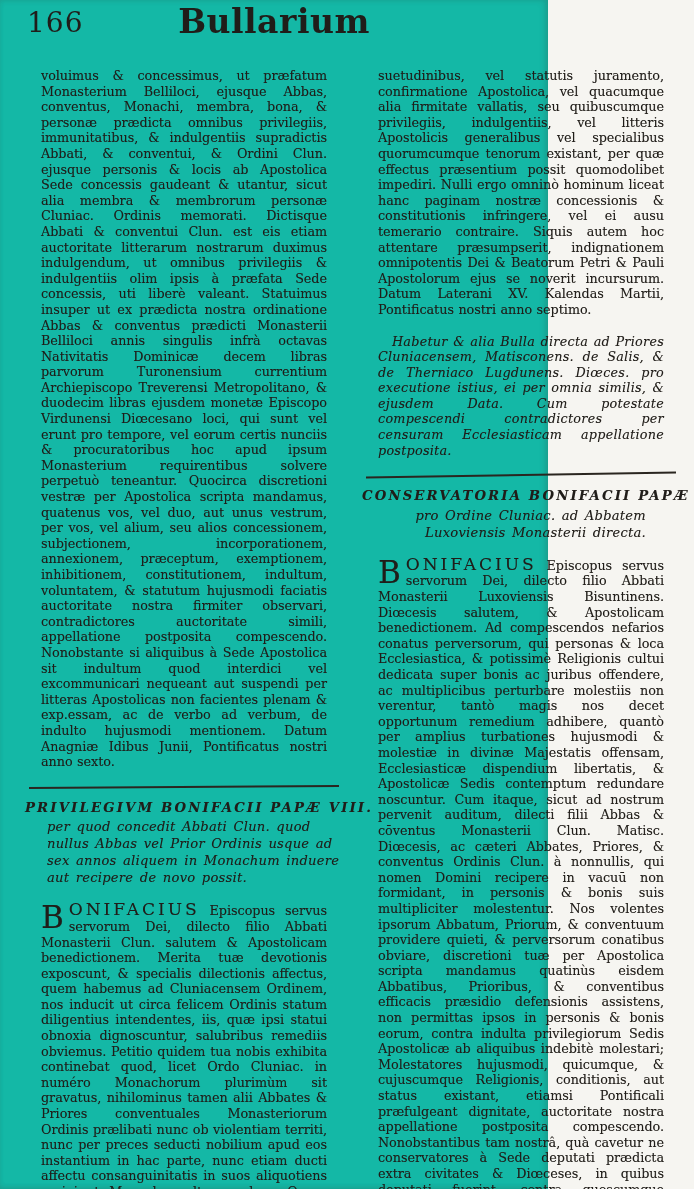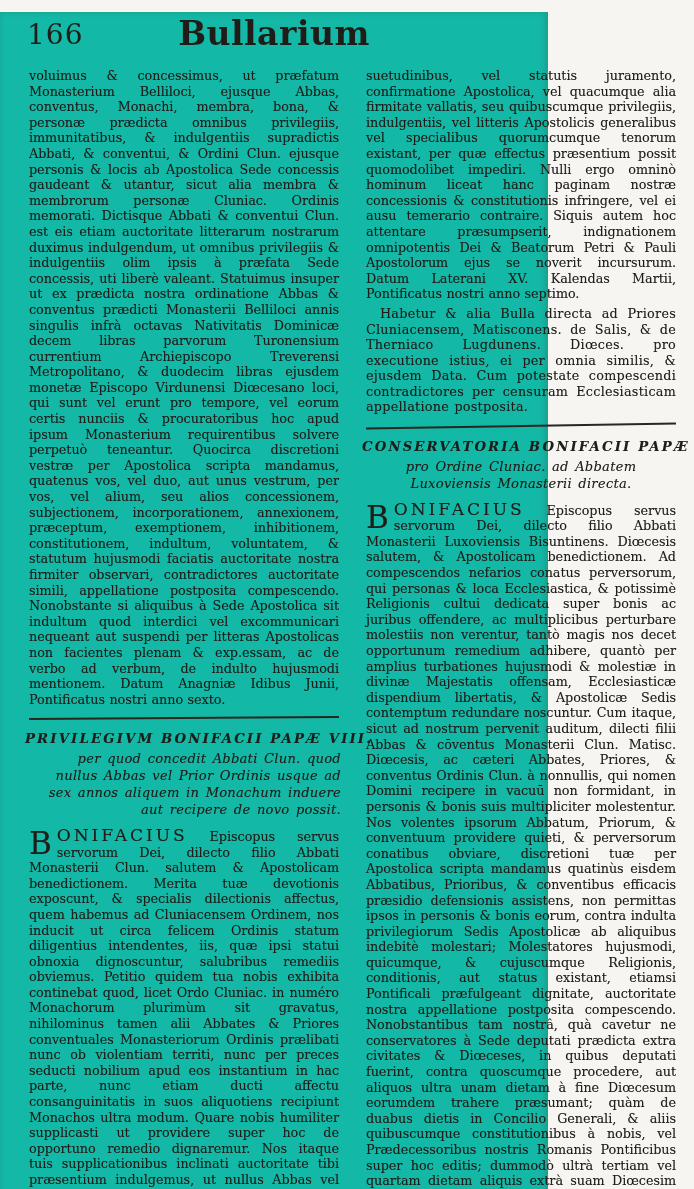--- a/index.html
+++ b/index.html
@@ -19,44 +19,45 @@
   }
   .page-header{
     position:relative;
     height:48px;
   }
   .page-number{
     position:absolute;left:27px;top:6px;
     font-size:28px;letter-spacing:1px;
   }
   .page-title{
-    margin:12px;text-align:center;
+    margin:0;text-align:center;
     font-size:33px;font-weight:600;
     padding-top:2px;
     letter-spacing:0.5px;
   }
   .columns{
     display:flex;
     gap:19px;
     padding:4px 16px 0 25px;
     box-sizing:border-box;
   }
   .col{
     width:318px;
     text-align:justify;
     font-size:12.7px;
     line-height:15.6px;
     text-shadow:0.2px 0.2px 0 rgba(20,15,10,0.35);
   }
-  .col p{margin:4px;}
+  .col p{margin:16px;}
   .body-par{
     text-align:justify;
     word-spacing:0.5px;
   }
   .note-par{
+    font-style:italic;
     text-indent:14px;
     margin-top:1px !important;
     word-spacing:1px;
     letter-spacing:0.3px;
   }
   .rule{
     border:none;
     border-top:2px solid #2a2620;
     margin:10px 4px 12px 4px;
   }
@@ -73,26 +74,26 @@
   }
   .sec-sub{
     font-style:italic;
     font-size:13px;
     line-height:17px;
     margin:0 0 10px 0 !important;
     word-spacing:2px;
     letter-spacing:0.3px;
   }
   .sub-left{
-    text-align:right;
+    text-align:left;
     padding-left:22px;
     padding-right:2px;
   }
   .sub-center{
-    text-align:center;
+    text-align:right;
     padding:0 34px;
   }
   .dropcap{
     float:left;
     font-size:31px;
     line-height:26px;
     padding:2px 5px 0 0;
     font-weight:500;
   }
   .firstword{

